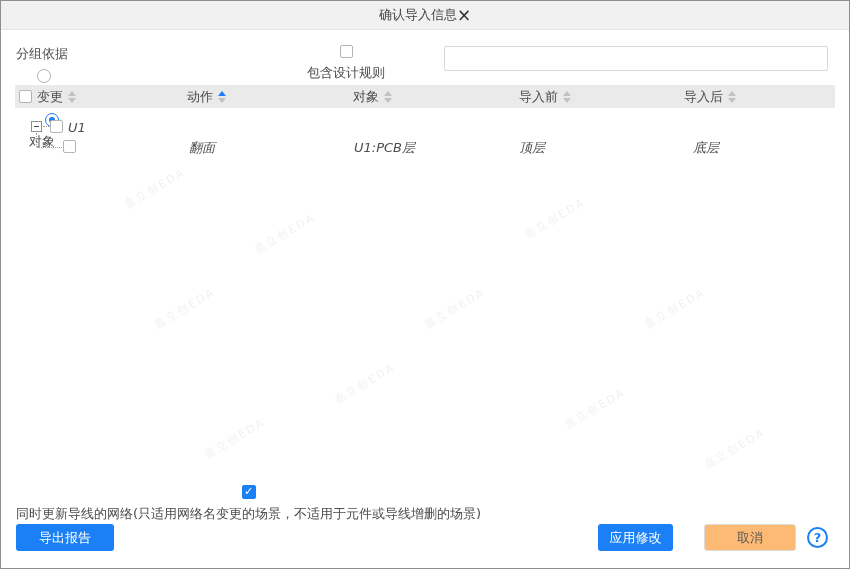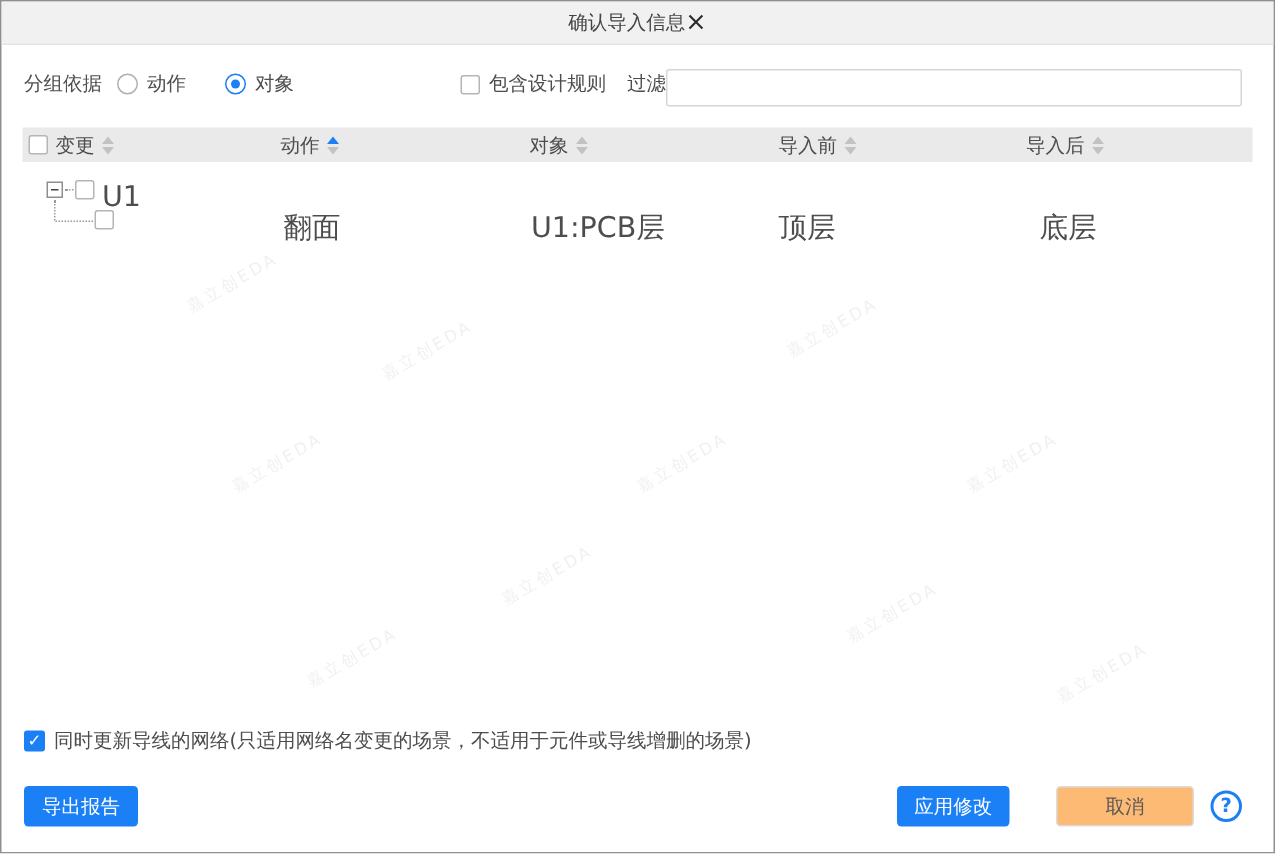--- a/index.html
+++ b/index.html
@@ -2,21 +2,21 @@
 <html><head>
 <meta charset="utf-8">
 <style>
   * { margin:0; padding:0; box-sizing:border-box; }
   html,body { background:#fff; }
   body { font-family:"DejaVu Sans","Liberation Sans",sans-serif; }
   .dialog {
     position:relative; width:850px; height:569px; background:#fff;
     border:1px solid #8f8f8f; overflow:hidden; font-size:13px; color:#4d4d4d;
   }
-  .abs { position:absolute; }
+  .abs { position:absolute;flex-direction:column; }
 
   
   .titlebar {
     position:absolute; top:0; left:0; right:0; height:29px; background:#f1f1f1;
     border-bottom:1px solid #e4e4e4; display:flex; align-items:center;
     justify-content:center; padding:0 14px;
   }
   .title { font-size:13px; color:#454545; }
   .close { font-size:17px; color:#2b2b2b; line-height:1; cursor:pointer; }
 
@@ -48,21 +48,21 @@
   .tri-down { width:0; height:0; border-left:4px solid transparent; border-right:4px solid transparent;
               border-top:5px solid #c2c2c2; }
   .tri-up.active { border-bottom-color:#1b80f5; }
 
   
   .expander { position:absolute; left:30px; top:120px; width:11px; height:11px;
               border:1px solid #8f8f8f; background:#fff; cursor:pointer; }
   .expander::after { content:""; position:absolute; left:2px; right:2px; top:4px; border-top:1px solid #444; }
   .dotted-h { position:absolute; height:0; border-top:1px dotted #9a9a9a; }
   .dotted-v { position:absolute; width:0; border-left:1px dotted #9a9a9a; }
-  .cell { position:absolute; font-size:19px; color:#4d4d4d; white-space:nowrap; }
+  .cell { position:absolute; font-size:13px; color:#4d4d4d; white-space:nowrap;font-style:italic; }
 
   
   .watermark { position:absolute; color:rgba(110,110,110,0.10); font-size:11px;
                letter-spacing:2px; transform:rotate(-30deg); pointer-events:none; white-space:nowrap; }
 
   
   .btn { display:flex; align-items:center; justify-content:center; border-radius:3px;
          font-size:13px; cursor:pointer; font-family:inherit; }
   .btn-primary { background:#1b80f5; color:#fff; border:none; }
   .btn-default { background:#fdba74; color:#595959; border:1px solid #dcdcdc; }
@@ -156,18 +156,18 @@
   <span class="watermark" style="left:560px; top:400px;">嘉立创EDA</span>
   <span class="watermark" style="left:200px; top:430px;">嘉立创EDA</span>
   <span class="watermark" style="left:700px; top:440px;">嘉立创EDA</span>
   <span class="watermark" style="left:120px; top:180px;">嘉立创EDA</span>
 
   <div class="abs row-flex" style="left:15px; top:484px; height:18px;">
     <span class="cb checked">✓</span>
     <span class="label">同时更新导线的网络(只适用网络名变更的场景，不适用于元件或导线增删的场景)</span>
   </div>
 
-  <button class="btn btn-primary abs" style="left:15px; top:523px; width:76px; height:27px;">导出报告</button>
+  <button class="btn btn-primary abs" style="left:15px; top:523px; width:98px; height:27px;">导出报告</button>
   <button class="btn btn-primary abs" style="left:597px; top:523px; width:75px; height:27px;">应用修改</button>
   <button class="btn btn-default abs" style="left:703px; top:523px; width:92px; height:27px;">取消</button>
   <div class="help">?</div>
 
 </div>
 
 </body></html>

